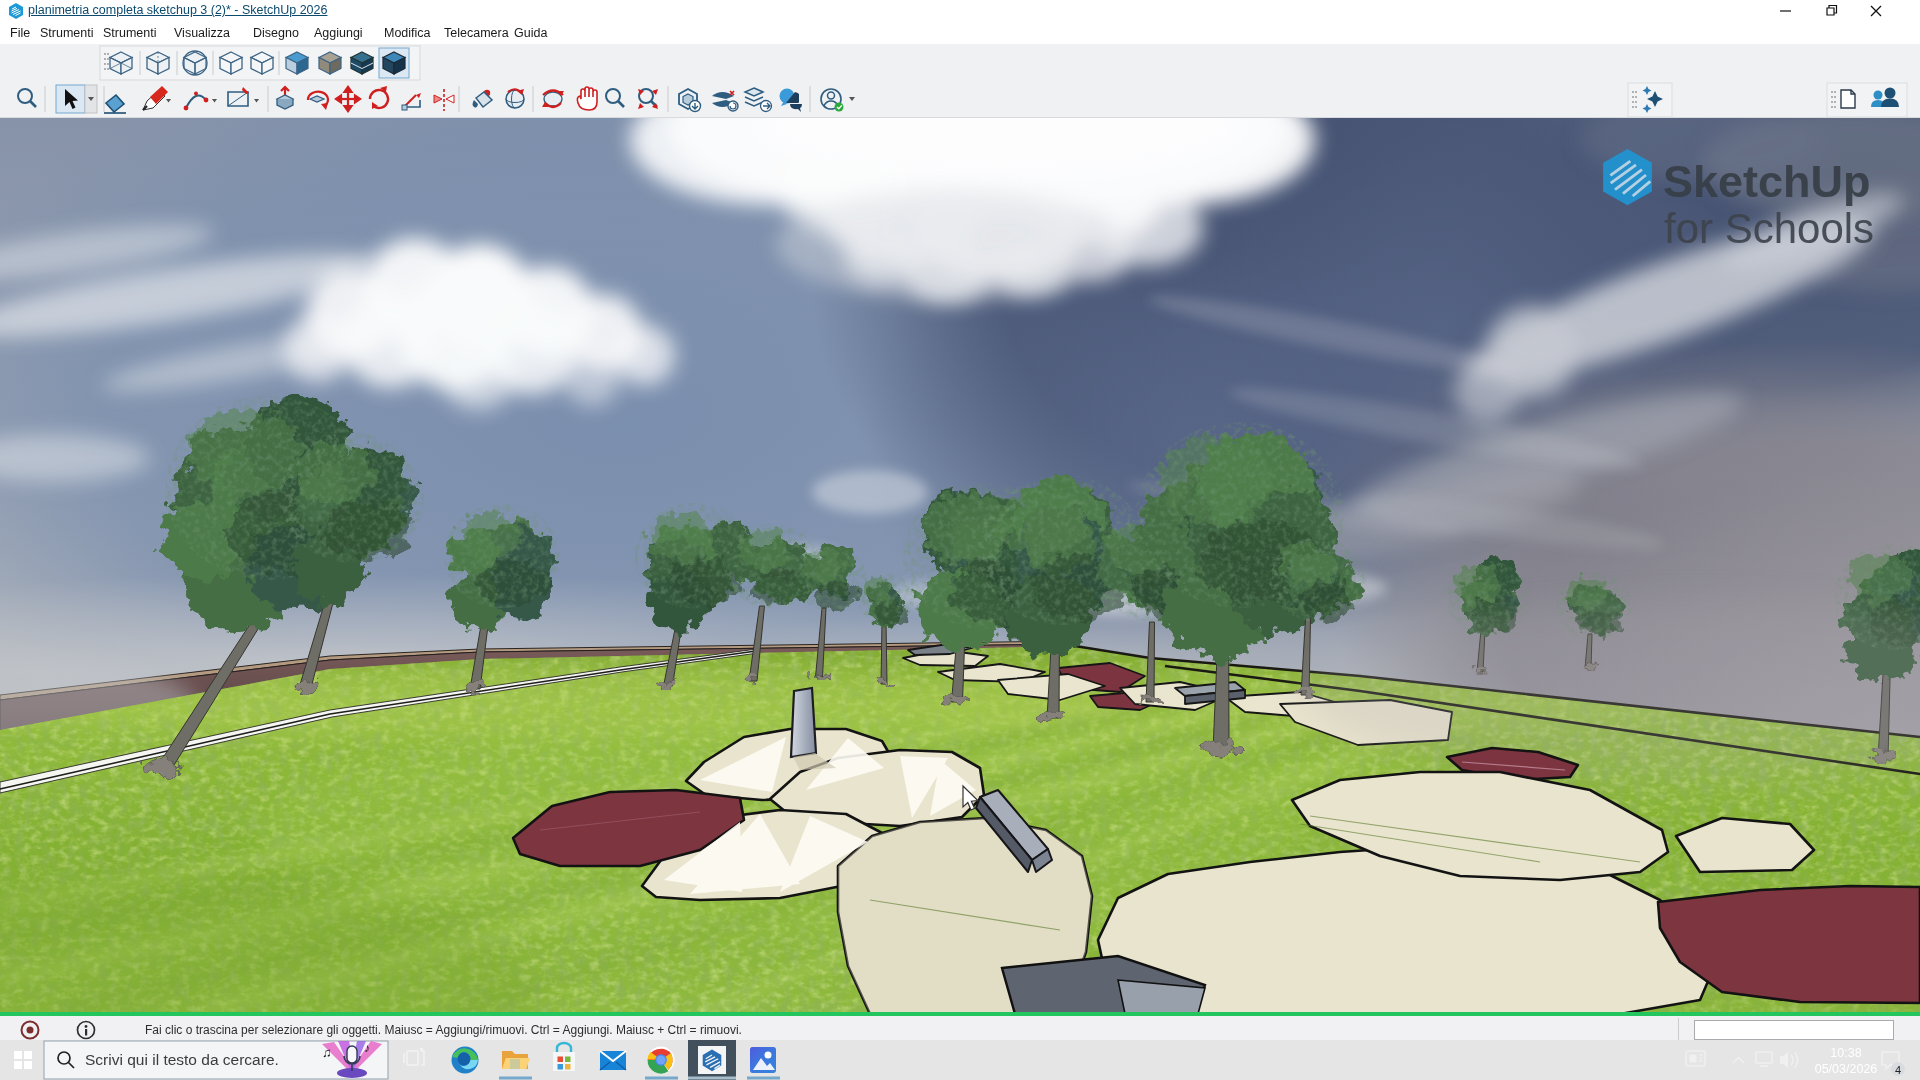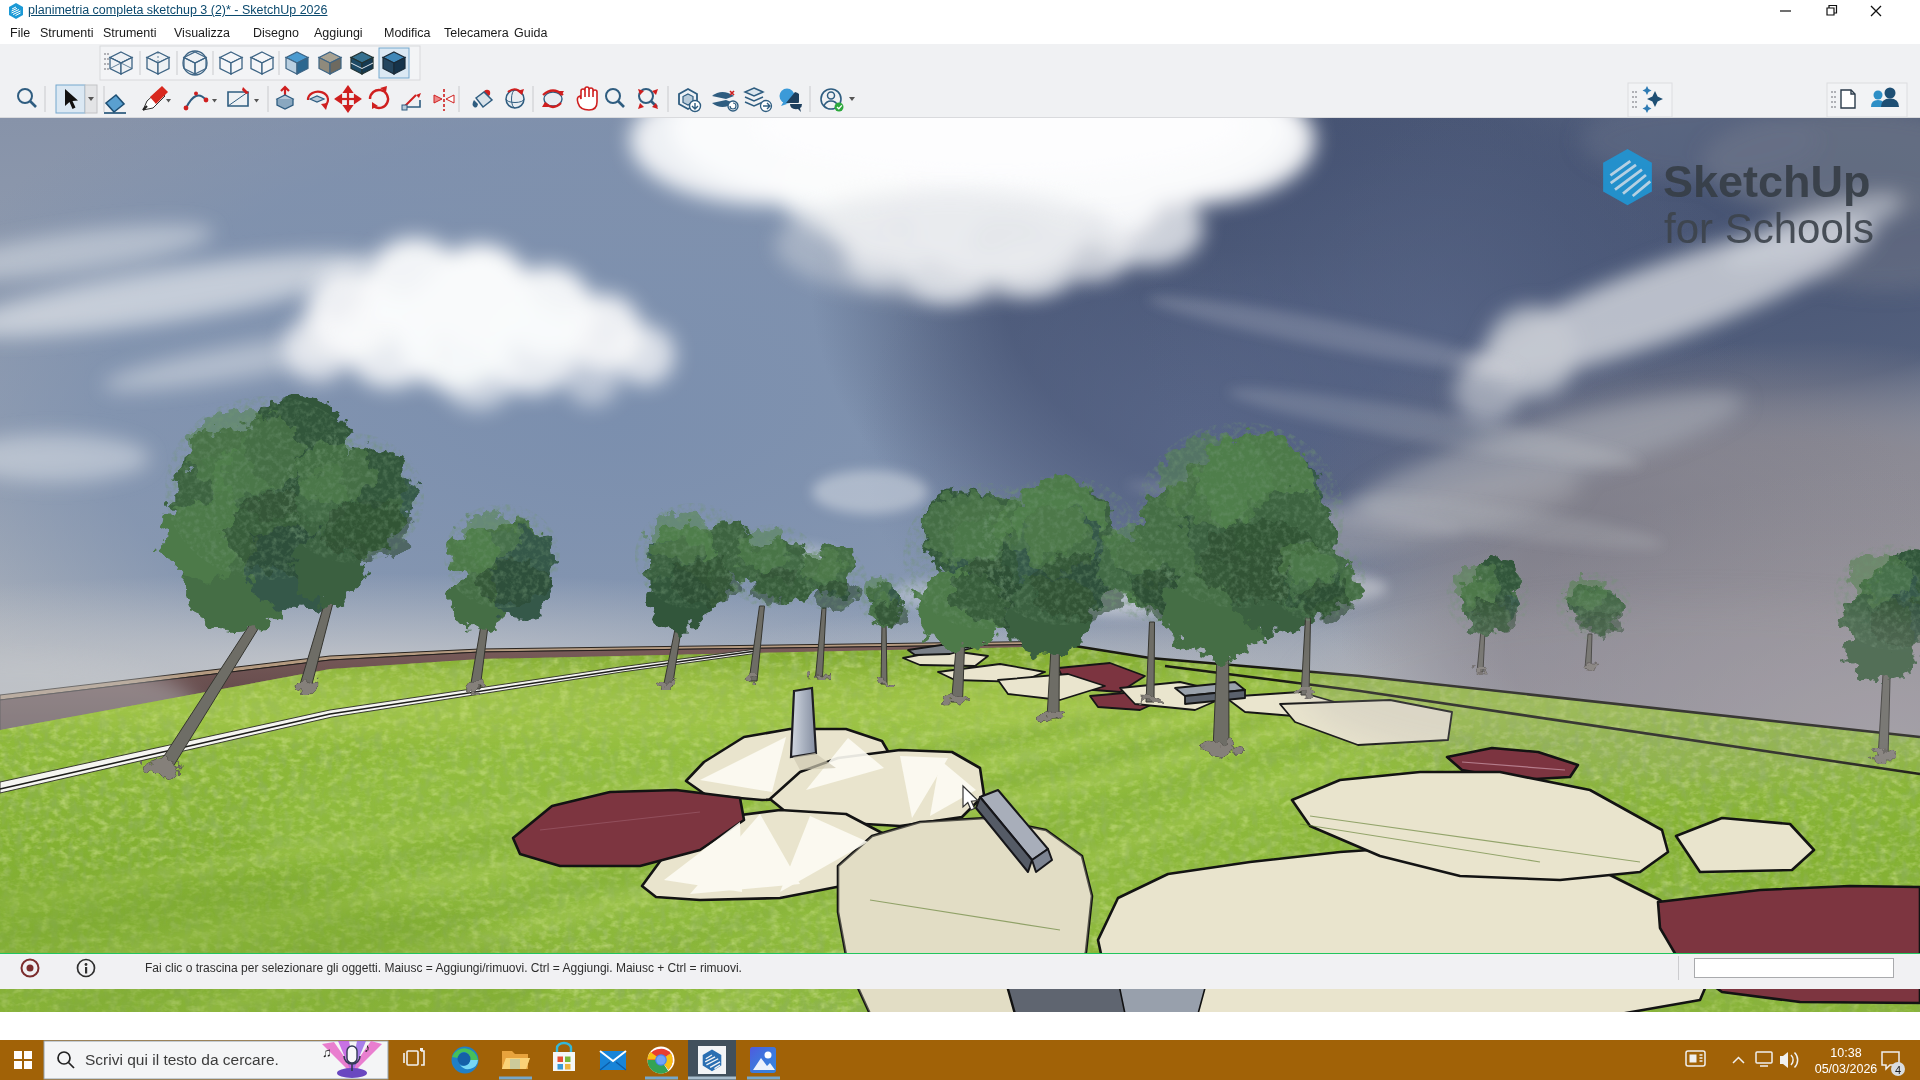--- a/index.html
+++ b/index.html
@@ -4,25 +4,25 @@
 <style>
   * { margin:0; padding:0; box-sizing:border-box; }
   html,body { width:1920px; height:1080px; overflow:hidden; font-family:"Liberation Sans",sans-serif; }
   #titlebar { position:absolute; left:0; top:0; width:1920px; height:22px; background:#ffffff; }
   #titlebar .ticon { position:absolute; left:8px; top:3px; }
   #titlebar .ttext { position:absolute; left:28px; top:3px; font-size:12.5px; color:#0c4a6e;text-decoration:underline; }
   .winbtn { position:absolute; top:0; width:45px; height:22px; }
   #menubar { position:absolute; left:0; top:22px; width:1920px; height:22px; background:#ffffff; }
   #menubar span { position:absolute; top:4px; font-size:12.5px; color:#1a1a1a; }
   #tbzone { position:absolute; left:0; top:44px; width:1920px; height:74px; background:#f0f1f3; border-bottom:1px solid #d9dadd; }
-  #statusbar { position:absolute; left:0; top:953px; width:1920px; height:36px; background:#f1f1f3; border-top:1px solid #22c55e; }
+  #statusbar { position:absolute; left:0; top:1012px; width:1920px; height:36px; background:#f1f1f3; border-top:4px solid #22c55e; }
   #statusbar .stext { position:absolute; left:145px; top:7px; font-size:12px; color:#2d2d2d; }
   #sinput { position:absolute; left:1694px; top:4px; width:200px; height:20px; background:#fff; border:1px solid #a9aaad; }
   #ssep { position:absolute; left:1678px; top:2px; width:1px; height:24px; background:#cccccf; }
-  #taskbar { position:absolute; left:0; top:1040px; width:1920px; height:40px; background:#a16207; }
+  #taskbar { position:absolute; left:0; top:1040px; width:1920px; height:40px; background:#e5e5e5; }
 </style>
 </head>
 <body>
 <div id="titlebar">
   <svg class="ticon" width="16" height="16" viewBox="0 0 16 16">
     <path d="M8 0 L15 4 L15 12 L8 16 L1 12 L1 4 Z" fill="#1c9ad6"></path>
     <path d="M4 6 L8 4 M3.5 8 L9 5.4 M3.5 10 L11 6.5 M5 11.5 L12.5 8 M7.5 12.5 L12.5 10" stroke="#fff" stroke-width="1" fill="none"></path>
   </svg>
   <span class="ttext">planimetria completa sketchup 3 (2)* - SketchUp 2026</span>
   <svg class="winbtn" style="right:112px" width="45" height="22">

